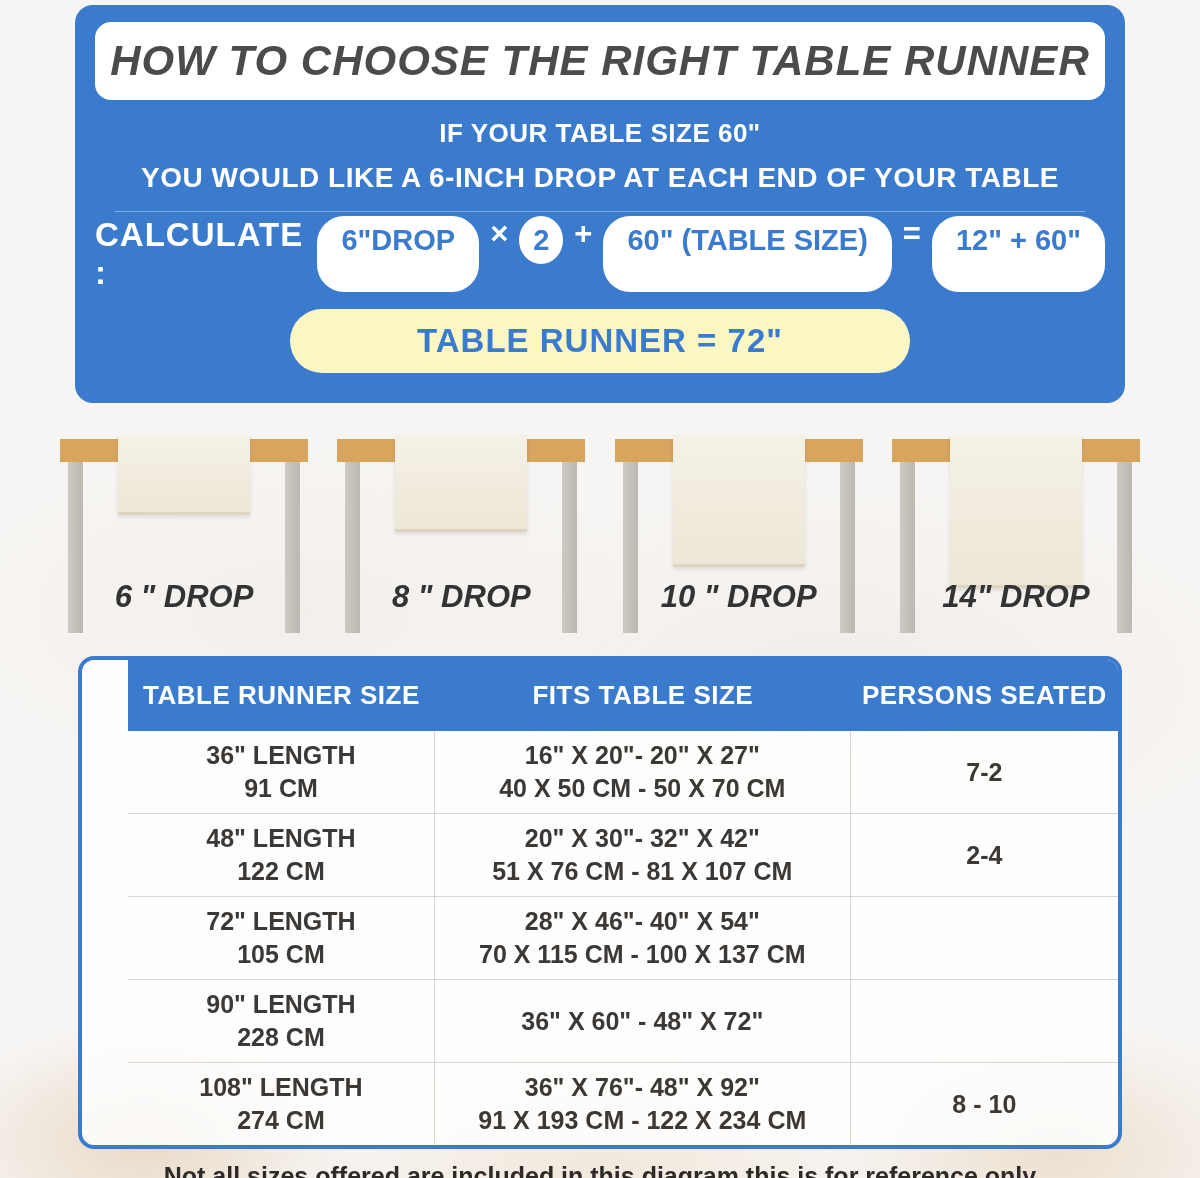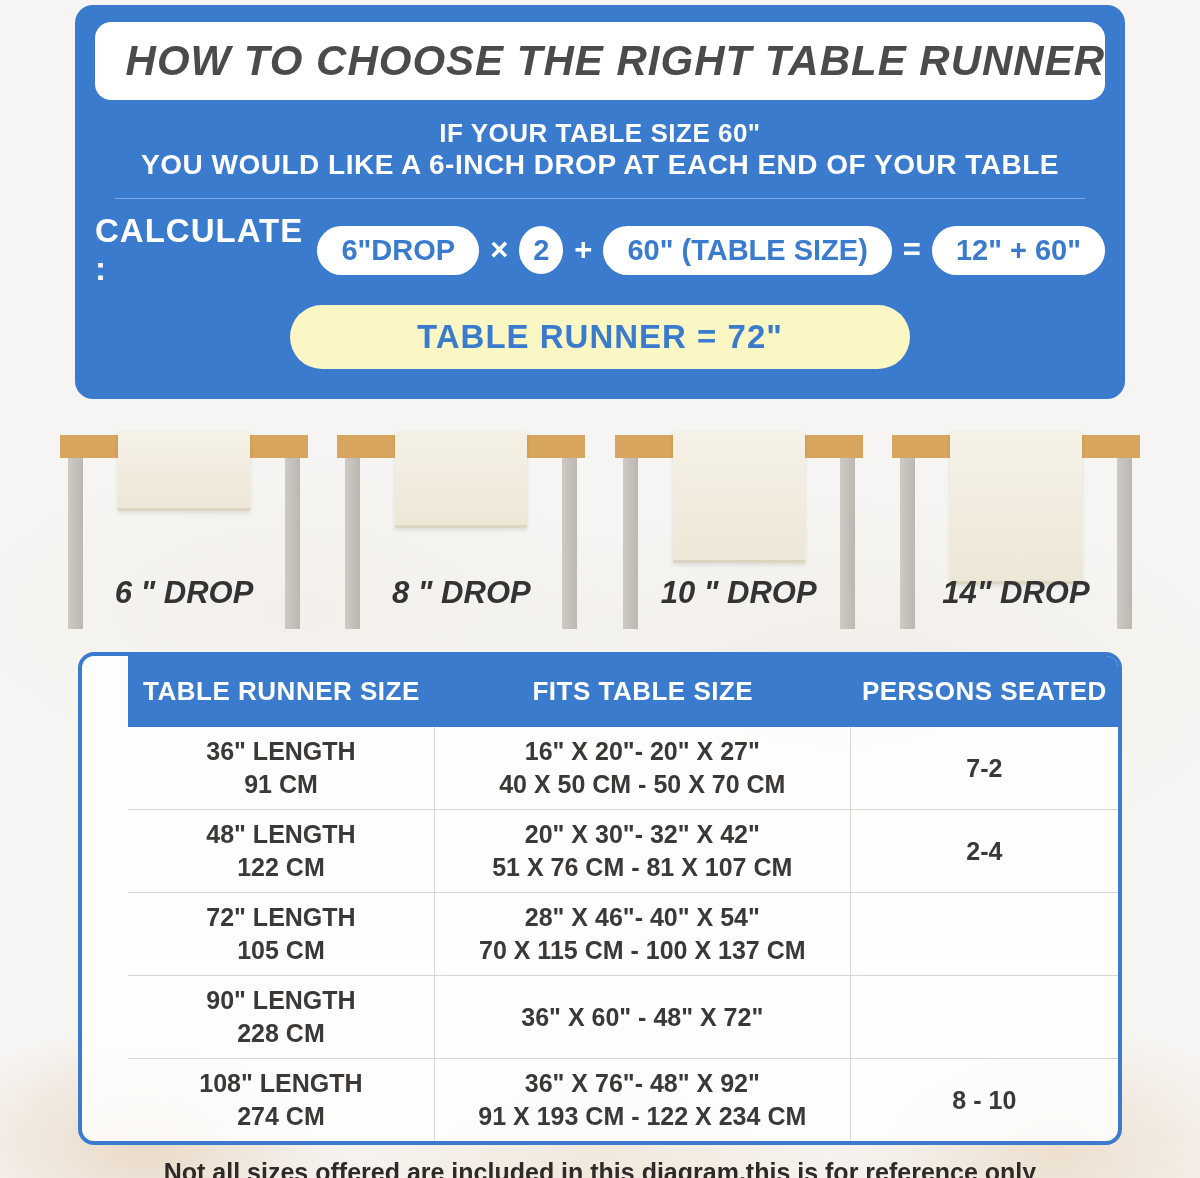--- a/index.html
+++ b/index.html
@@ -26,36 +26,36 @@
   .blue-panel {
     width: 1050px; margin: 5px auto 0;
     background: #3a7bce;
     border-radius: 18px;
     padding: 17px 20px 30px;
   }
   .title-card {
     background: #ffffff;
     border-radius: 16px;
     height: 78px;
-    display: flex; align-items: center; justify-content: flex-end;
+    display: flex; align-items: center; justify-content: center;
   }
   .page-title {
     font-size: 42px; font-weight: 900; font-style: italic;
     color: #4b4b4b; letter-spacing: 1px; white-space: nowrap;
   }
   .subtitle { color: #ffffff; text-align: center; font-weight: bold; }
   .subtitle-1 { font-size: 26px; margin-top: 18px; letter-spacing: 0.5px; }
-  .subtitle-2 { font-size: 28px; letter-spacing: 0.5px; }
+  .subtitle-2 { font-size: 28px; margin-top: 13px; letter-spacing: 0.5px; }
   .divider {
     height: 1px; background: rgba(255,255,255,0.35);
     margin: 17px auto 0; width: 96%;
   }
   .calc-row {
-    margin-top: 13px;
-    display: flex; align-items: center; justify-content: center; gap: 11px;
+    margin-top: 4px;
+    display: flex; justify-content: center; gap: 11px;
     color: #ffffff;
   }
   .calc-label { font-size: 33px; font-weight: 800; letter-spacing: 1px; }
   .pill {
     background: #ffffff; color: #3a7bce;
     font-weight: 800; font-size: 29px;
     border-radius: 27px; padding: 8px 24px; white-space: nowrap;
   }
   .pill-circle {
     width: 48px; height: 48px; padding: 0; border-radius: 50%;

